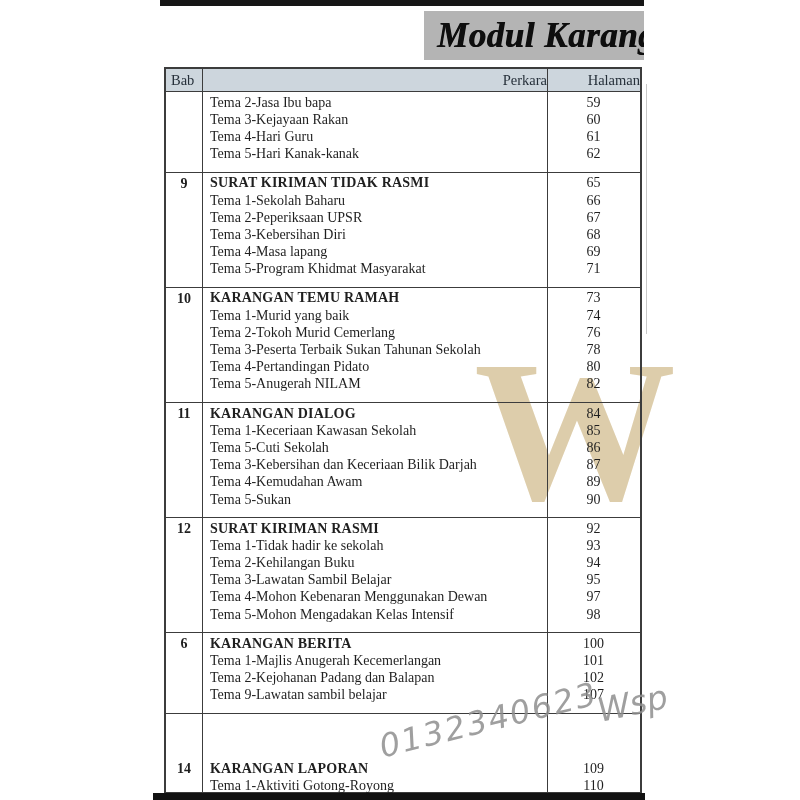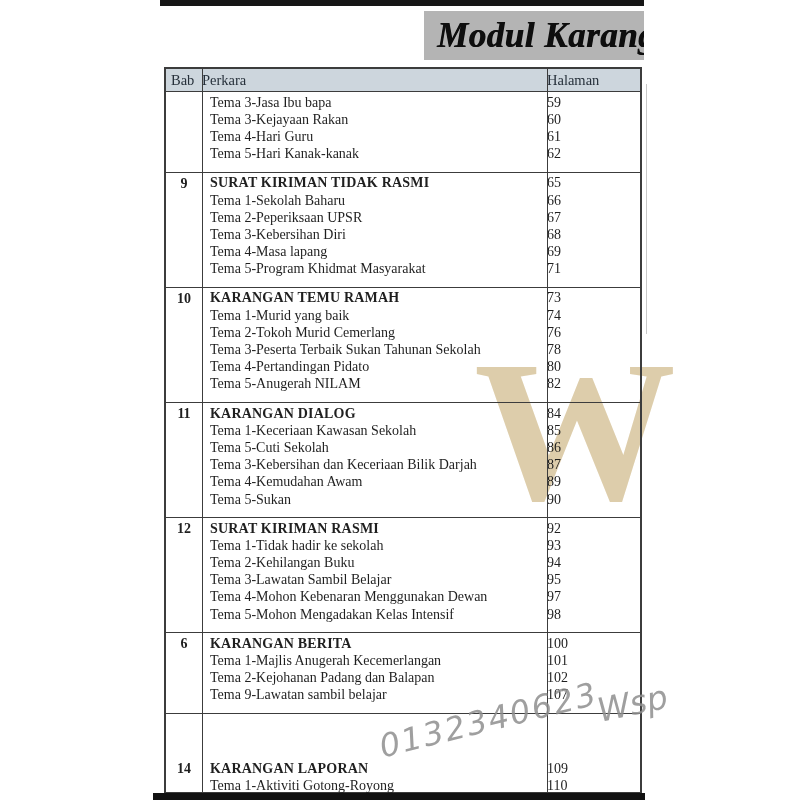--- a/index.html
+++ b/index.html
@@ -46,28 +46,28 @@
   }
   .toc .vline{position:absolute;top:0;bottom:0;width:1px;background:#3c3c3c;z-index:2;}
   .vline-bab{left:36px;}
   .vline-hal{left:381px;}
   .toc-header{
     height:22px;background:#cdd6dd;border-bottom:1px solid #3c3c3c;
     display:grid;grid-template-columns:36px 345px 93px;align-items:center;
     font-size:14.5px;color:#26303a;
   }
   .toc-header .h-bab{padding-left:5px;}
-  .toc-header .h-perkara,.toc-header .h-halaman{text-align:left;}
+  .toc-header .h-perkara,.toc-header .h-halaman{text-align:right;}
   .sec{display:flex;border-bottom:1px solid #3c3c3c;padding:2px 0 9px 0;}
   .sec:last-child{border-bottom:none;margin-top:44px;}
   .bab-cell{width:36px;text-align:center;font-weight:bold;font-size:14px;line-height:17.2px;}
   .rows{flex:1;display:flex;flex-direction:column;}
   .row{display:flex;height:17.2px;align-items:center;font-size:14px;}
   .row .t{flex:1;padding-left:8px;white-space:nowrap;overflow:hidden;}
-  .row .p{width:93px;text-align:left;font-family:Liberation Serif, serif;}
+  .row .p{width:93px;text-align:center;font-family:Liberation Serif, serif;}
   .row.heading .t{font-weight:bold;letter-spacing:.2px;}
 </style>
 </head>
 <body>
 
 <div id="canvas">
 
   <div class="top-bar"></div>
 
   <div class="banner">
@@ -84,21 +84,21 @@
     <div class="toc-header">
       <div class="h-bab">Bab</div>
       <div class="h-perkara">Perkara</div>
       <div class="h-halaman">Halaman</div>
     </div>
     <div id="toc-body">
         <div class="sec">
           <div class="bab-cell"></div>
           <div class="rows">
             <div class="row">
-              <div class="t">Tema 3-Jasa Ibu bapa</div>
+              <div class="t">Tema 2-Jasa Ibu bapa</div>
               <div class="p">59</div>
             </div>
             <div class="row">
               <div class="t">Tema 3-Kejayaan Rakan</div>
               <div class="p">60</div>
             </div>
             <div class="row">
               <div class="t">Tema 4-Hari Guru</div>
               <div class="p">61</div>
             </div>

